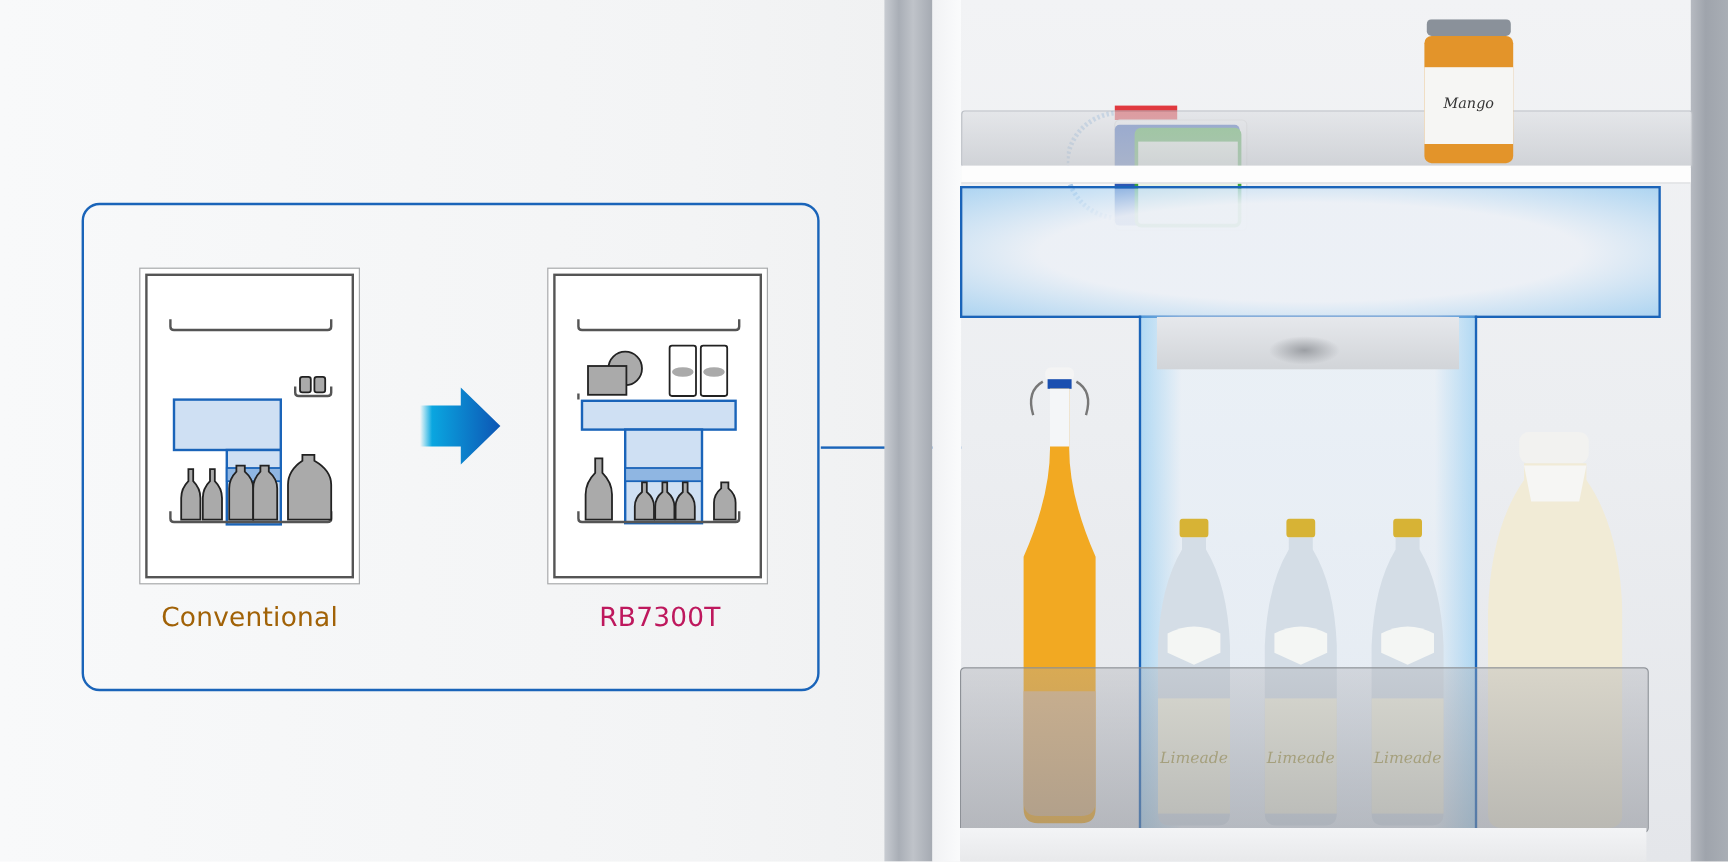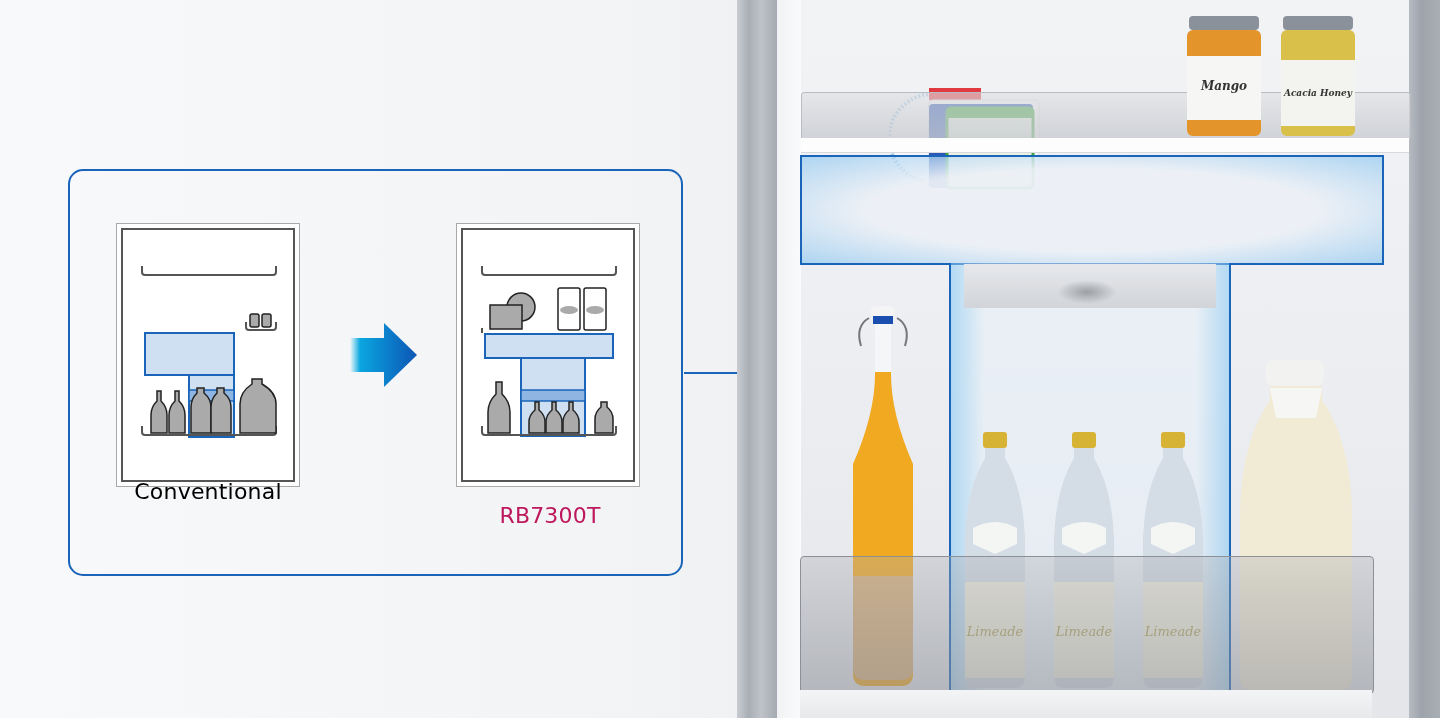--- a/index.html
+++ b/index.html
@@ -14,21 +14,21 @@
   .callout {
     left:68px; top:169px; width:615px; height:407px;
     border:2px solid #1a64b9; border-radius:15px; box-sizing:border-box;
   }
   .icon-card {
     width:184px; height:264px; background:#fff; border:1px solid #a7a9ab;
     box-sizing:border-box; padding:4px;
   }
   .icon-card .inner { width:100%; height:100%; border:2px solid #555; box-sizing:border-box; position:relative; }
   .caption { font-size:22px; text-align:center; width:200px; letter-spacing:0.2px; }
-  .cap-conv { left:108px; top:479px; color:#000000; }
+  .cap-conv { left:108px; top:503px; color:#a16207; }
   .cap-rb { left:450px; top:503px; color:#be185d; }
 
   .arrow { left:350px; top:322px; width:68px; height:66px; }
 
   .connector-line { left:684px; top:372px; width:142px; height:2px; background:#1a64b9; }
   .connector-dot { left:819px; top:366px; width:14px; height:14px; border-radius:50%; background:#1a5fb4; }
 
   
   .fridge { left:737px; top:0; width:703px; height:718px; }
   .gasket-l { left:0; top:0; width:40px; height:718px;
@@ -58,21 +58,21 @@
 
   .door-bin { left:63px; top:556px; width:572px; height:136px;
     background:linear-gradient(180deg,rgba(170,172,178,.35),rgba(140,143,150,.55));
     border:1px solid #8d9197; border-radius:4px; }
   .door-bin-lip { left:63px; top:690px; width:572px; height:28px; background:linear-gradient(180deg,#f3f4f6,#e8e9eb); }
 
   
   .juice-bottle { left:104px; top:306px; width:84px; height:382px; }
   .limeade { width:72px; height:258px; }
   .milk { left:503px; top:360px; width:112px; height:330px; }
-  .jar { width:78px; height:120px;font-weight:bold; }
+  .jar { width:78px; height:120px; }
   .butter { left:88px; top:18px; width:180px; height:120px; }
 </style>
 </head>
 <body>
 
 <div class="abs callout"></div>
 
 <div class="abs icon-card" style="left:116px;top:223px;">
   <div class="inner">
     <svg width="172" height="252" viewBox="0 0 172 252" style="position:absolute;left:0;top:0">
@@ -167,28 +167,20 @@
     <div class="abs shelf-tray"></div>
 
     <div class="abs jar" style="left:384px;top:-44px;">
       <svg width="78" height="122" viewBox="0 0 78 122">
         <rect x="4" y="0" width="70" height="14" rx="4" fill="#8a919a"></rect>
         <rect x="2" y="14" width="74" height="106" rx="6" fill="#e3942a"></rect>
         <rect x="2" y="40" width="74" height="64" fill="#f6f6f4"></rect>
         <text x="39" y="74" font-family="DejaVu Serif, serif" font-style="italic" font-size="12" fill="#333" text-anchor="middle">Mango</text>
       </svg>
     </div>
-    <div class="abs jar" style="left:478px;top:-44px;">
-      <svg width="78" height="122" viewBox="0 0 78 122">
-        <rect x="4" y="0" width="70" height="14" rx="4" fill="#8a919a"></rect>
-        <rect x="2" y="14" width="74" height="106" rx="6" fill="#d8c04a"></rect>
-        <rect x="2" y="44" width="74" height="66" fill="#f3f3ef"></rect>
-        <text x="39" y="80" font-family="DejaVu Serif, serif" font-style="italic" font-size="9" fill="#333" text-anchor="middle">Acacia Honey</text>
-      </svg>
-    </div>
     <div class="abs shelf-lip"></div>
   </div>
 
   <div class="abs highlight-band"></div>
   <div class="abs highlight-col"></div>
   <div class="abs dispenser"></div>
   <div class="abs dispenser-nozzle"></div>
 
   <div class="abs juice-bottle">
     <svg width="84" height="382" viewBox="0 0 84 382">

